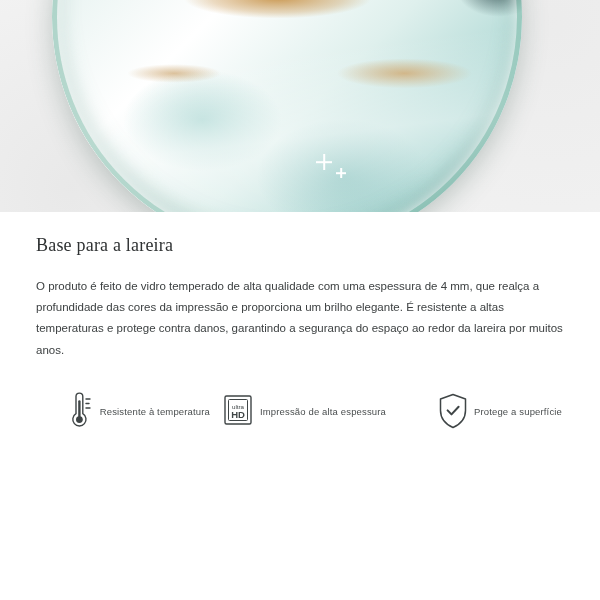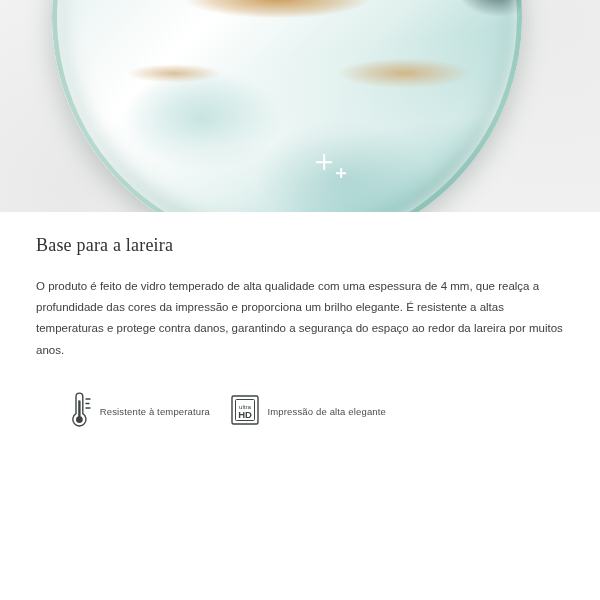--- a/index.html
+++ b/index.html
@@ -195,22 +195,31 @@
 
       <div class="feature">
         <div class="feature-icon">
           <svg width="44" height="40" viewBox="0 0 44 40">
             <rect x="9" y="5" width="26" height="28" rx="1.5" fill="none" stroke="#3f4546" stroke-width="1.4"></rect>
             <rect x="12.5" y="8.5" width="19" height="21" rx="1" fill="none" stroke="#3f4546" stroke-width="1"></rect>
             <text x="22" y="17.5" text-anchor="middle" font-family="Liberation Sans, sans-serif" font-size="6.2" fill="#3f4546">ultra</text>
             <text x="22" y="27" text-anchor="middle" font-family="Liberation Sans, sans-serif" font-size="9.5" font-weight="bold" fill="#3f4546">HD</text>
           </svg>
         </div>
-        <div class="feature-label">Impressão de alta elegante</div>
+        <div class="feature-label">Impressão de alta espessura</div>
       </div>
 
+      <div class="feature">
+        <div class="feature-icon">
+          <svg width="42" height="42" viewBox="0 0 42 42" fill="none" stroke="#3f4546" stroke-width="1.5" stroke-linecap="round" stroke-linejoin="round">
+            <path d="M21 4.5 33.5 9v11.5c0 8-5.4 13.8-12.5 17-7.1-3.2-12.5-9-12.5-17V9z"></path>
+            <path d="M15.6 20.4l3.9 4 7.1-7.6" stroke-width="2"></path>
+          </svg>
+        </div>
+        <div class="feature-label">Protege a superfície</div>
+      </div>
 
 
 
 
     </div>
   </div>
 </div>
 
 </body></html>

